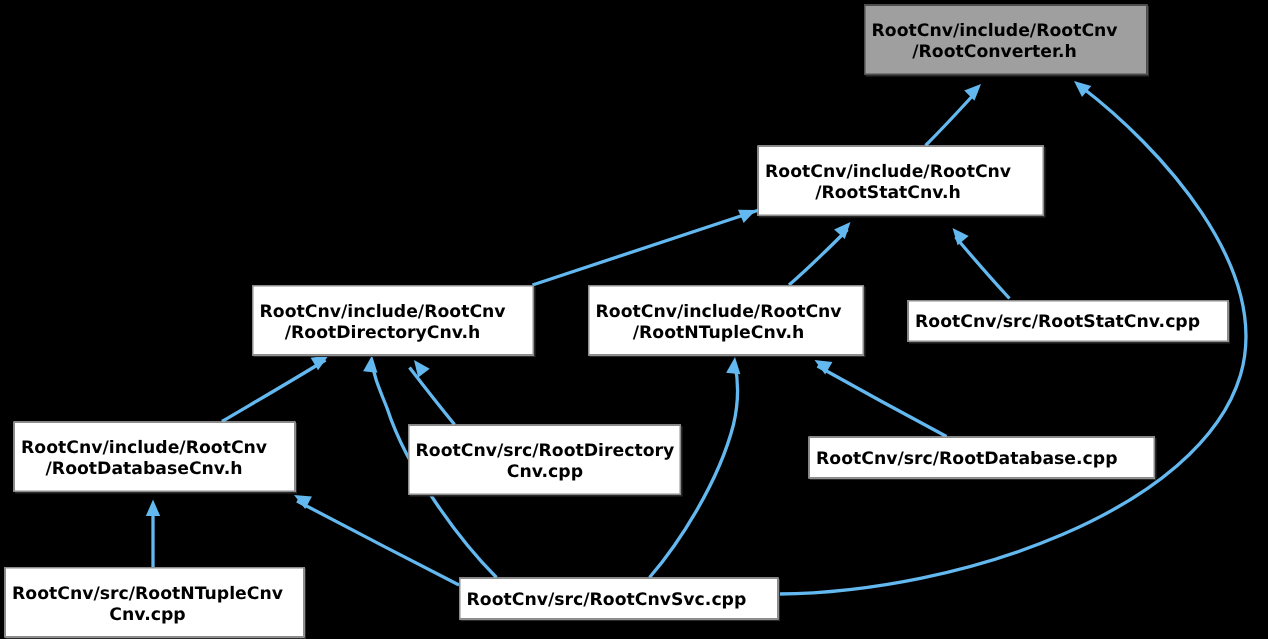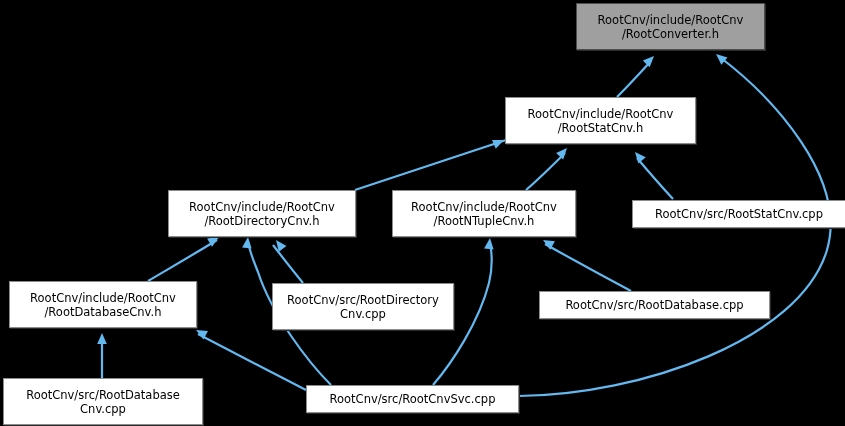--- a/index.html
+++ b/index.html
@@ -1,21 +1,21 @@
 <!DOCTYPE html>
 <html><head>
 <meta charset="utf-8">
 <style>
   html,body{margin:0;padding:0;background:#000;}
   #stage{position:relative;width:845px;height:426px;background:#000;overflow:hidden;
          font-family:"DejaVu Sans","Liberation Sans",sans-serif;}
   #edges{position:absolute;left:0;top:0;width:845px;height:426px;}
   .node{position:absolute;box-sizing:border-box;border:1px solid #000;
-        display:flex;align-items:center;justify-content:center;text-align:center;
-        font-size:11.5px;line-height:14px;color:#000;letter-spacing:0;}
+        display:flex;align-items:center;justify-content:flex-start;text-align:center;
+        font-size:11.5px;line-height:14px;color:#000;letter-spacing:0;font-weight:bold;}
   .node.white{background:#ffffff;border-color:#8c8c8c;
               box-shadow:1px 1px 0 0 #2b2b2b;}
   .node.gray{background:#9f9f9f;border-color:#4d4d4d;
              box-shadow:1px 1px 0 0 #2b2b2b;}
   .node span{display:block;padding:0 4px;white-space:pre-line;}
 </style>
 </head>
 <body>
 
 <div id="stage">
@@ -55,35 +55,35 @@
 /RootStatCnv.h</span>
       </div>
       <div class="node white" style="left: 168px; top: 190px; width: 188px; height: 47px;">
         <span>RootCnv/include/RootCnv
 /RootDirectoryCnv.h</span>
       </div>
       <div class="node white" style="left: 392px; top: 190px; width: 184px; height: 47px;">
         <span>RootCnv/include/RootCnv
 /RootNTupleCnv.h</span>
       </div>
-      <div class="node white" style="left: 632px; top: 200px; width: 214px; height: 28px;">
+      <div class="node white" style="left: 605px; top: 200px; width: 214px; height: 28px;">
         <span>RootCnv/src/RootStatCnv.cpp</span>
       </div>
       <div class="node white" style="left: 9px; top: 281px; width: 188px; height: 47px;">
         <span>RootCnv/include/RootCnv
 /RootDatabaseCnv.h</span>
       </div>
       <div class="node white" style="left: 272px; top: 283px; width: 182px; height: 47px;">
         <span>RootCnv/src/RootDirectory
 Cnv.cpp</span>
       </div>
       <div class="node white" style="left: 539px; top: 291px; width: 231px; height: 28px;">
         <span>RootCnv/src/RootDatabase.cpp</span>
       </div>
       <div class="node white" style="left: 3px; top: 378px; width: 200px; height: 47px;">
-        <span>RootCnv/src/RootDatabase
+        <span>RootCnv/src/RootNTupleCnv
 Cnv.cpp</span>
       </div>
       <div class="node white" style="left: 306px; top: 385px; width: 213px; height: 28px;">
         <span>RootCnv/src/RootCnvSvc.cpp</span>
       </div>
     </div>
 </div>
 
 </body></html>

